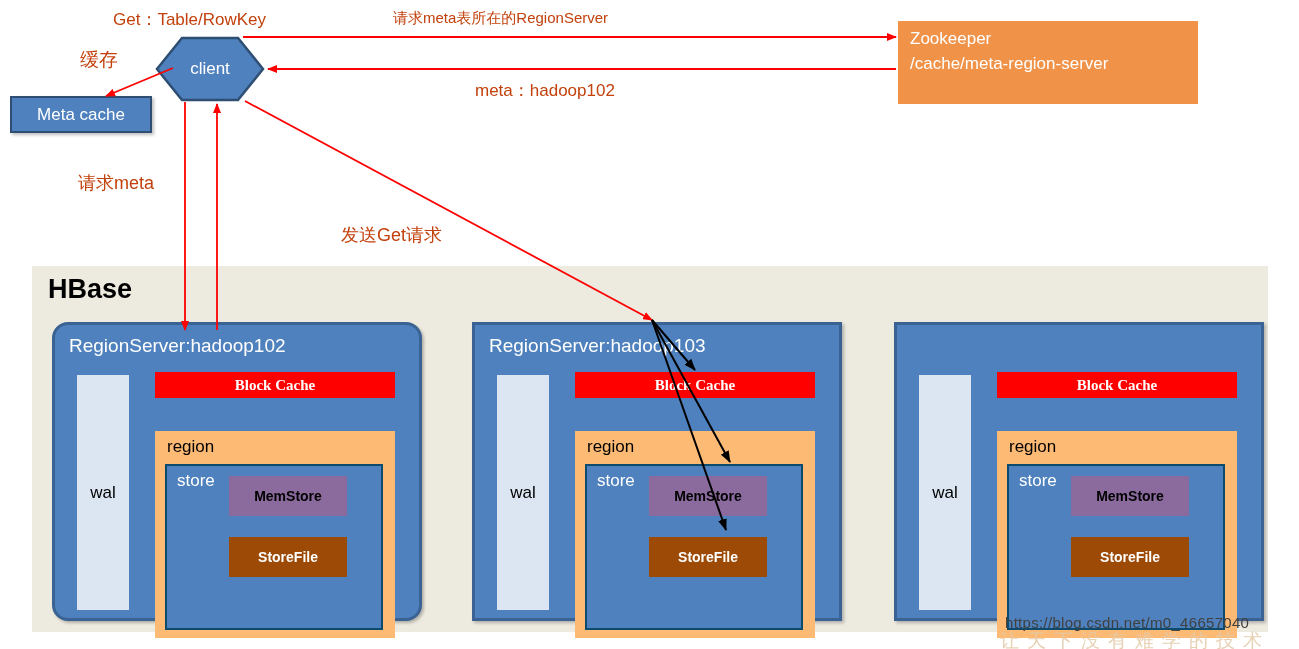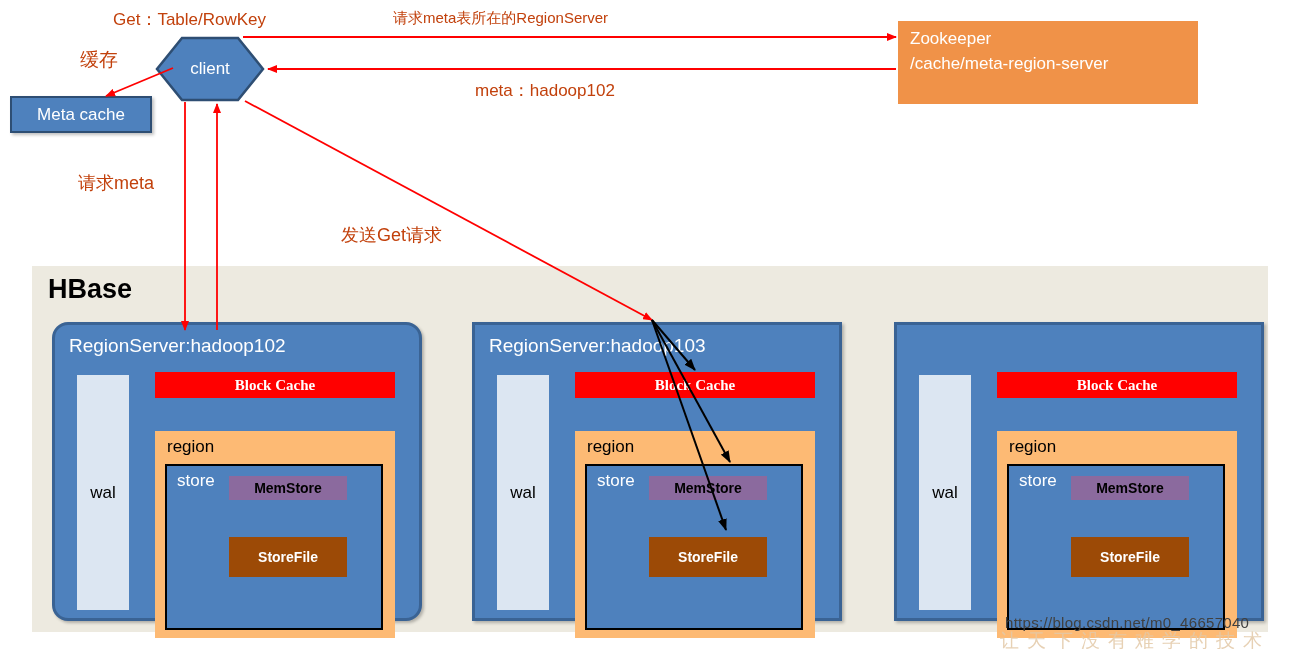--- a/index.html
+++ b/index.html
@@ -43,27 +43,27 @@
     left:100px;top:47px;width:240px;height:26px;
     display:flex;align-items:center;justify-content:center;
     font-size:15px;font-weight:bold;color:#FFFFFF;font-family:Liberation Serif, serif;
   }
   .region{
     position:absolute;background:#fdba74;
     left:100px;top:78px;width:240px;height:207px;margin-top:28px;
   }
   .region-label{position:absolute;left:12px;top:6px;font-size:17px;color:#000;}
   .store{
-    position:absolute;background:#4E81BD;border:2px solid #000000;
+    position:absolute;background:#4E81BD;border:2px solid #0c4a6e;
     left:10px;top:33px;width:218px;height:166px;box-sizing:border-box;
   }
   .store-label{position:absolute;left:10px;top:5px;font-size:17px;color:#FFFFFF;}
   .memstore{
     position:absolute;background:#8B6A9E;
-    left:62px;top:10px;width:118px;height:24px;
+    left:62px;top:10px;width:118px;height:40px;
     display:flex;align-items:center;justify-content:center;
     font-size:14px;font-weight:bold;color:#000;
   }
   .storefile{
     position:absolute;background:#9C4A06;
     left:62px;top:71px;width:118px;height:40px;
     display:flex;align-items:center;justify-content:center;
     font-size:14px;font-weight:bold;color:#FFFFFF;
   }
 

